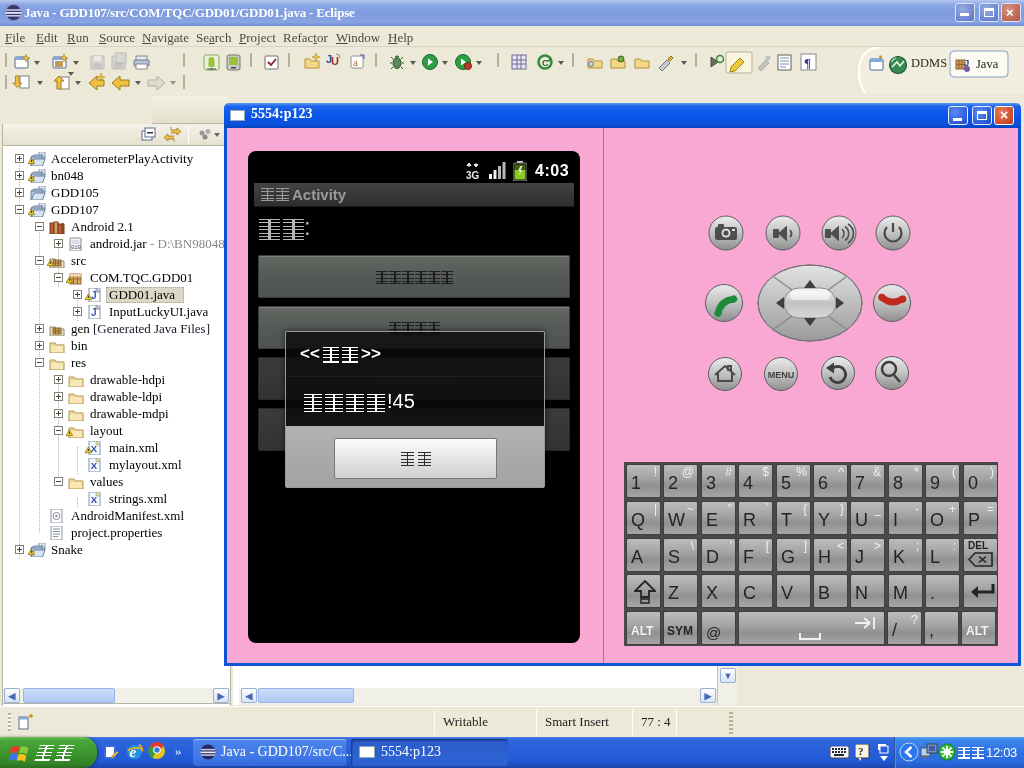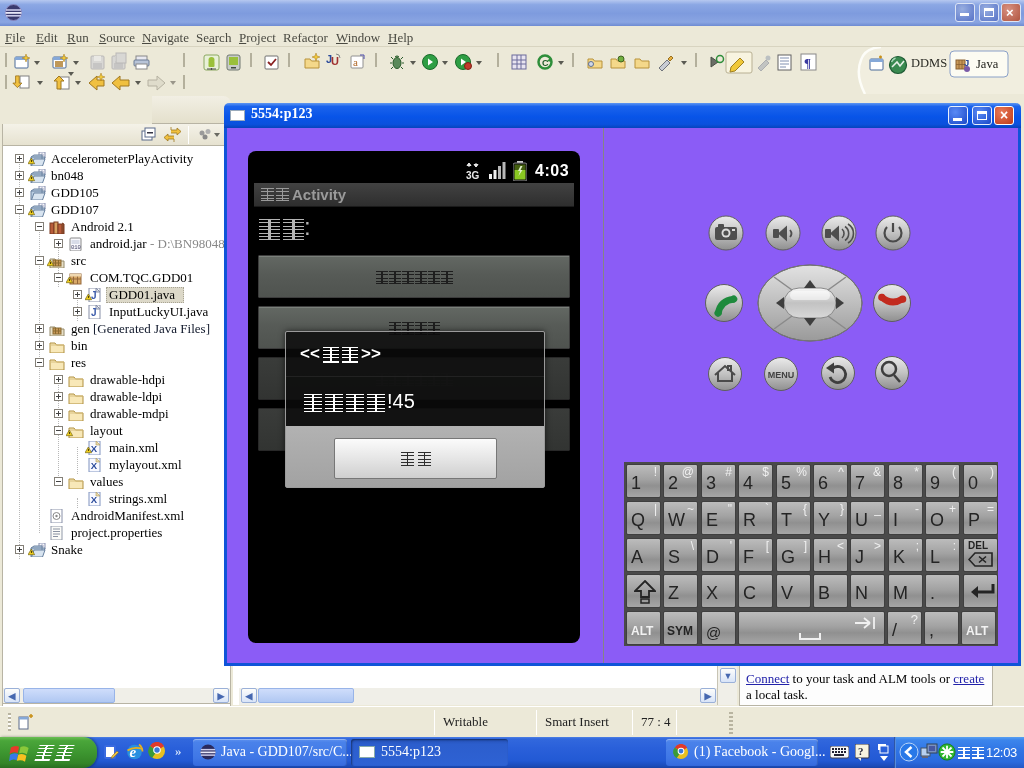--- a/index.html
+++ b/index.html
@@ -48,21 +48,21 @@
 .sthumb{position:absolute;border-radius:2px;background:linear-gradient(180deg,#cfddfb,#b0c8f2);border:1px solid #98b4e8}
 
 #edbottom{left:233px;top:655px;width:504px;height:50px;background:#fff}
 #estatus{left:0;top:706px;width:1024px;height:31px;background:#ece9d8;border-top:1px solid #fff;font-size:13px;color:#222}
 #taskpane{left:739px;top:658px;width:254px;height:48px;background:#fdfdfd;border:1px solid #b8b4a4;font-size:13px}
 
 #emu{left:224px;top:103px;width:797px;height:563px}
 #emutitle{position:absolute;left:0;top:0;width:797px;height:25px;border-radius:5px 5px 0 0;
  background:linear-gradient(180deg,#5e96f2 0%,#1b63ec 14%,#0854e8 55%,#0a51dd 85%,#0643bd 100%)}
 #emutitle .txt{position:absolute;left:27px;top:3px;color:#fff;font-weight:bold;font-size:14px;font-family:"Liberation Serif",serif}
-#emubody{position:absolute;left:0;top:25px;width:797px;height:538px;background:#8b5cf6;border:3px solid #0f54d8;border-top:none}
+#emubody{position:absolute;left:0;top:25px;width:797px;height:538px;background:#f9a8d4;border:3px solid #0f54d8;border-top:none}
 #phonescr{position:absolute;left:21px;top:23px;width:332px;height:492px;background:#000;border-radius:8px;font-family:"Liberation Sans",sans-serif}
 #divider{position:absolute;left:376px;top:0;width:1px;height:535px;background:#858585}
 
 .abar{position:absolute;left:6px;top:32px;width:320px;height:24px;background:linear-gradient(180deg,#424242,#2e2e2e);border-bottom:1px solid #1a1a1a}
 .abtn{position:absolute;left:10px;width:312px;height:43px;background:linear-gradient(180deg,#636863 0%,#575b57 45%,#4f534f 100%);border:1px solid #3c3c3c;box-shadow:inset 0 1px 0 #7a7f7a;border-radius:1px;text-align:center}
 .abtn.dim{background:linear-gradient(180deg,#3a3c3a,#323432);border-color:#282828;box-shadow:none}
 
 #adlg{position:absolute;left:37px;top:180px;width:260px;height:157px;border:1px solid #9a9a9a;border-radius:2px;background:rgba(11,11,11,0.84);box-shadow:0 0 6px rgba(0,0,0,.6)}
 #adlgfoot{position:absolute;left:0;bottom:0;width:258px;height:61px;background:linear-gradient(180deg,#b2b2b2,#a2a2a2)}
 #okbtn{position:absolute;left:48px;top:12px;width:163px;height:41px;background:linear-gradient(180deg,#fbfbfb,#e8e8e8 45%,#cfcfcf);border:1px solid #777;border-radius:2px}
@@ -84,20 +84,21 @@
 <div id="scr">
 
   <div class="ab" id="etitle">
     <svg class="ab" style="left:5px;top:4px" width="17" height="17" viewBox="0 0 17 17">
       <circle cx="8.5" cy="8.5" r="8" fill="#3a3a6e"></circle>
       <circle cx="8.5" cy="8.5" r="8" fill="none" stroke="#8888c0" stroke-width="1"></circle>
       <rect x="1" y="5.2" width="15" height="1.6" fill="#c8c8e8"></rect>
       <rect x="0.5" y="8" width="16" height="1.8" fill="#e8e8f8"></rect>
       <rect x="1" y="11" width="15" height="1.6" fill="#c8c8e8"></rect>
     </svg>
+    <div class="txt">Java - GDD107/src/COM/TQC/GDD01/GDD01.java - Eclipse</div>
     <div class="wbtn min" style="left:955px">
         <span style="left:4px;top:9px;width:9px;height:3px;background:#fff"></span>
       </div>
     <div class="wbtn max" style="left:979px">
         <span style="left:4px;top:4px;width:10px;height:9px;border:1px solid #fff;border-top:3px solid #fff"></span>
       </div>
     <div class="wbtn cls" style="left:1001px">
         <span style="left:4px;top:1px;font-size:13px;font-weight:bold">×</span>
       </div>
   </div>
@@ -665,25 +666,20 @@
   <div class="ab" id="edbottom">
     <div class="sb" style="left:6px;top:33px;width:478px;height:17px">
       <div class="sbtn" style="left:2px;top:0px">◀</div>
       <div class="sthumb" style="left:19px;top:0px;width:96px;height:15px"></div>
       <div class="sbtn" style="left:461px;top:0px">▶</div>
     </div>
     <div class="sb" style="left:484px;top:10px;width:20px;height:40px;border-left:1px solid #c8c4b4">
       <div class="sbtn" style="left:2px;top:3px">▼</div>
     </div>
   </div>
-  <div class="ab" id="taskpane">
-    <div style="position:absolute;left:6px;top:12px;width:240px;text-align:left">
-      <span style="color:#2222aa;text-decoration:underline">Connect</span> to your task and ALM tools or <span style="color:#2222aa;text-decoration:underline">create</span> a local task.
-    </div>
-  </div>
   <div class="ab" id="estatus">
     <div style="position:absolute;left:8px;top:6px;width:3px;height:18px;background:repeating-linear-gradient(180deg,#b8b4a0 0 2px,#fdfcf8 2px 4px)"></div>
     <svg style="position:absolute;left:17px;top:7px" width="17" height="17" viewBox="0 0 17 17">
         <rect x="2" y="3" width="9" height="12" fill="#fff" stroke="#5a6a8a"></rect>
         <rect x="2" y="3" width="9" height="2.5" fill="#85a8d8"></rect>
         <path d="M12 2 l4 0 M14 0 l0 4" stroke="#c89018" stroke-width="1.5"></path>
       </svg>
     <div style="position:absolute;left:434px;top:3px;width:1px;height:25px;background:#c8c4b0;border-right:1px solid #fff"></div>
     <span style="position:absolute;left:443px;top:7px">Writable</span>
     <div style="position:absolute;left:536px;top:3px;width:1px;height:25px;background:#c8c4b0;border-right:1px solid #fff"></div>
@@ -1117,30 +1113,20 @@
           <rect x="1" y="5.2" width="15" height="1.6" fill="#c8c8e8"></rect>
           <rect x="0.5" y="8" width="16" height="1.8" fill="#e8e8f8"></rect>
           <rect x="1" y="11" width="15" height="1.6" fill="#c8c8e8"></rect>
         </svg>
       <span style="position:absolute;left:28px;top:5px;white-space:nowrap">Java - GDD107/src/C...</span>
     </div>
     <div class="tkbtn on" style="left:351px;width:157px">
       <span style="position:absolute;left:8px;top:7px;width:16px;height:12px;background:#fff;border:1px solid #8aa"></span>
       <span style="position:absolute;left:30px;top:5px">5554:p123</span>
     </div>
-    <div class="tkbtn" style="left:666px;width:152px">
-      <svg style="position:absolute;left:7px;top:5px" width="16" height="16" viewBox="0 0 18 18">
-          <circle cx="9" cy="9" r="8" fill="#e8c020"></circle>
-          <path d="M9 9 L2 4 A8 8 0 0 1 16 4z" fill="#e03a2a"></path>
-          <path d="M9 9 L2 4 A8 8 0 0 0 4 16 z" fill="#3a9a3a"></path>
-          <circle cx="9" cy="8" r="3.8" fill="#fff"></circle>
-          <circle cx="9" cy="8" r="2.7" fill="#3a78d8"></circle>
-        </svg>
-      <span style="position:absolute;left:28px;top:5px;white-space:nowrap">(1) Facebook - Googl...</span>
-    </div>
 
     <svg style="position:absolute;left:830px;top:9px" width="19" height="13" viewBox="0 0 19 13">
         <rect x="0" y="0" width="19" height="12" rx="2" fill="#f8f8f8" stroke="#445"></rect>
         <g fill="#223">
           <rect x="2" y="2" width="2" height="2"></rect>
           <rect x="5" y="2" width="2" height="2"></rect>
           <rect x="8" y="2" width="2" height="2"></rect>
           <rect x="11" y="2" width="2" height="2"></rect>
           <rect x="14" y="2" width="2" height="2"></rect>
           <rect x="2" y="5" width="2" height="2"></rect>

